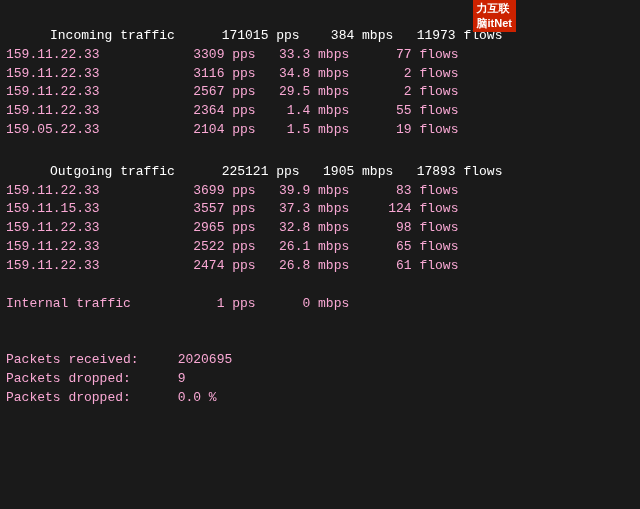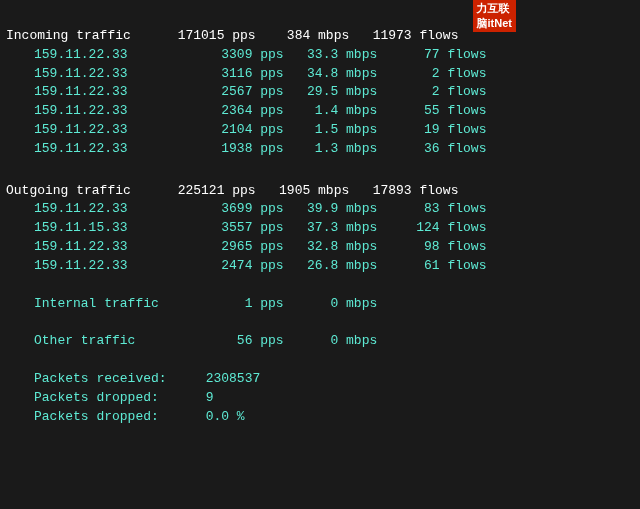--- a/index.html
+++ b/index.html
@@ -33,26 +33,26 @@
       font-size: 11px;
       padding: 1px 4px;
       font-weight: bold;
       font-family: Arial, sans-serif;
     }
     .section-header {
       color: #ffffff;
       white-space: pre;
       line-height: 1.45;
       margin-top: 4px;
+      margin-left: 44px;
     }
     .data-row {
       white-space: pre;
       line-height: 1.45;
-      color: #5eead4;
-      margin-left: 28px;
+      color: #f9a8d4;
     }
     .blank-line {
       line-height: 1.45;
     }
   </style>
 </head>
 <body>
 
 <div id="screen">
 
@@ -63,41 +63,40 @@
   <div class="header-line"></div>
 
   <div class="blank-line">&nbsp;</div>
 
   <div class="section-header" id="incoming-header">Incoming traffic      171015 pps    384 mbps   11973 flows</div>
   <div id="incoming-rows">
       <div class="data-row">159.11.22.33            3309 pps   33.3 mbps      77 flows</div>
       <div class="data-row">159.11.22.33            3116 pps   34.8 mbps       2 flows</div>
       <div class="data-row">159.11.22.33            2567 pps   29.5 mbps       2 flows</div>
       <div class="data-row">159.11.22.33            2364 pps    1.4 mbps      55 flows</div>
-      <div class="data-row">159.11.22.33            2104 pps    1.5 mbps      19 flows</div>
-      <div class="data-row">159.11.22.33            1938 pps    1.3 mbps      36 flows</div>
+      <div class="data-row">159.05.22.33            2104 pps    1.5 mbps      19 flows</div>
     </div>
 
   <div class="blank-line">&nbsp;</div>
 
   <div class="section-header" id="outgoing-header">Outgoing traffic      225121 pps   1905 mbps   17893 flows</div>
   <div id="outgoing-rows">
       <div class="data-row">159.11.22.33            3699 pps   39.9 mbps      83 flows</div>
       <div class="data-row">159.11.15.33            3557 pps   37.3 mbps     124 flows</div>
       <div class="data-row">159.11.22.33            2965 pps   32.8 mbps      98 flows</div>
+      <div class="data-row">159.11.22.33            2522 pps   26.1 mbps      65 flows</div>
       <div class="data-row">159.11.22.33            2474 pps   26.8 mbps      61 flows</div>
     </div>
 
   <div class="blank-line">&nbsp;</div>
 
   <div class="data-row" id="internal-row">Internal traffic           1 pps      0 mbps</div>
 
   <div class="blank-line">&nbsp;</div>
 
-  <div class="data-row" id="other-row">Other traffic             56 pps      0 mbps</div>
 
   <div class="blank-line">&nbsp;</div>
 
   <div class="data-row"></div>
-  <div class="data-row" id="packets-received-row">Packets received:     2308537</div>
+  <div class="data-row" id="packets-received-row">Packets received:     2020695</div>
   <div class="data-row" id="packets-dropped-row">Packets dropped:      9</div>
   <div class="data-row" id="packets-dropped-pct-row">Packets dropped:      0.0 %</div>
 </div>
 
 </body></html>

